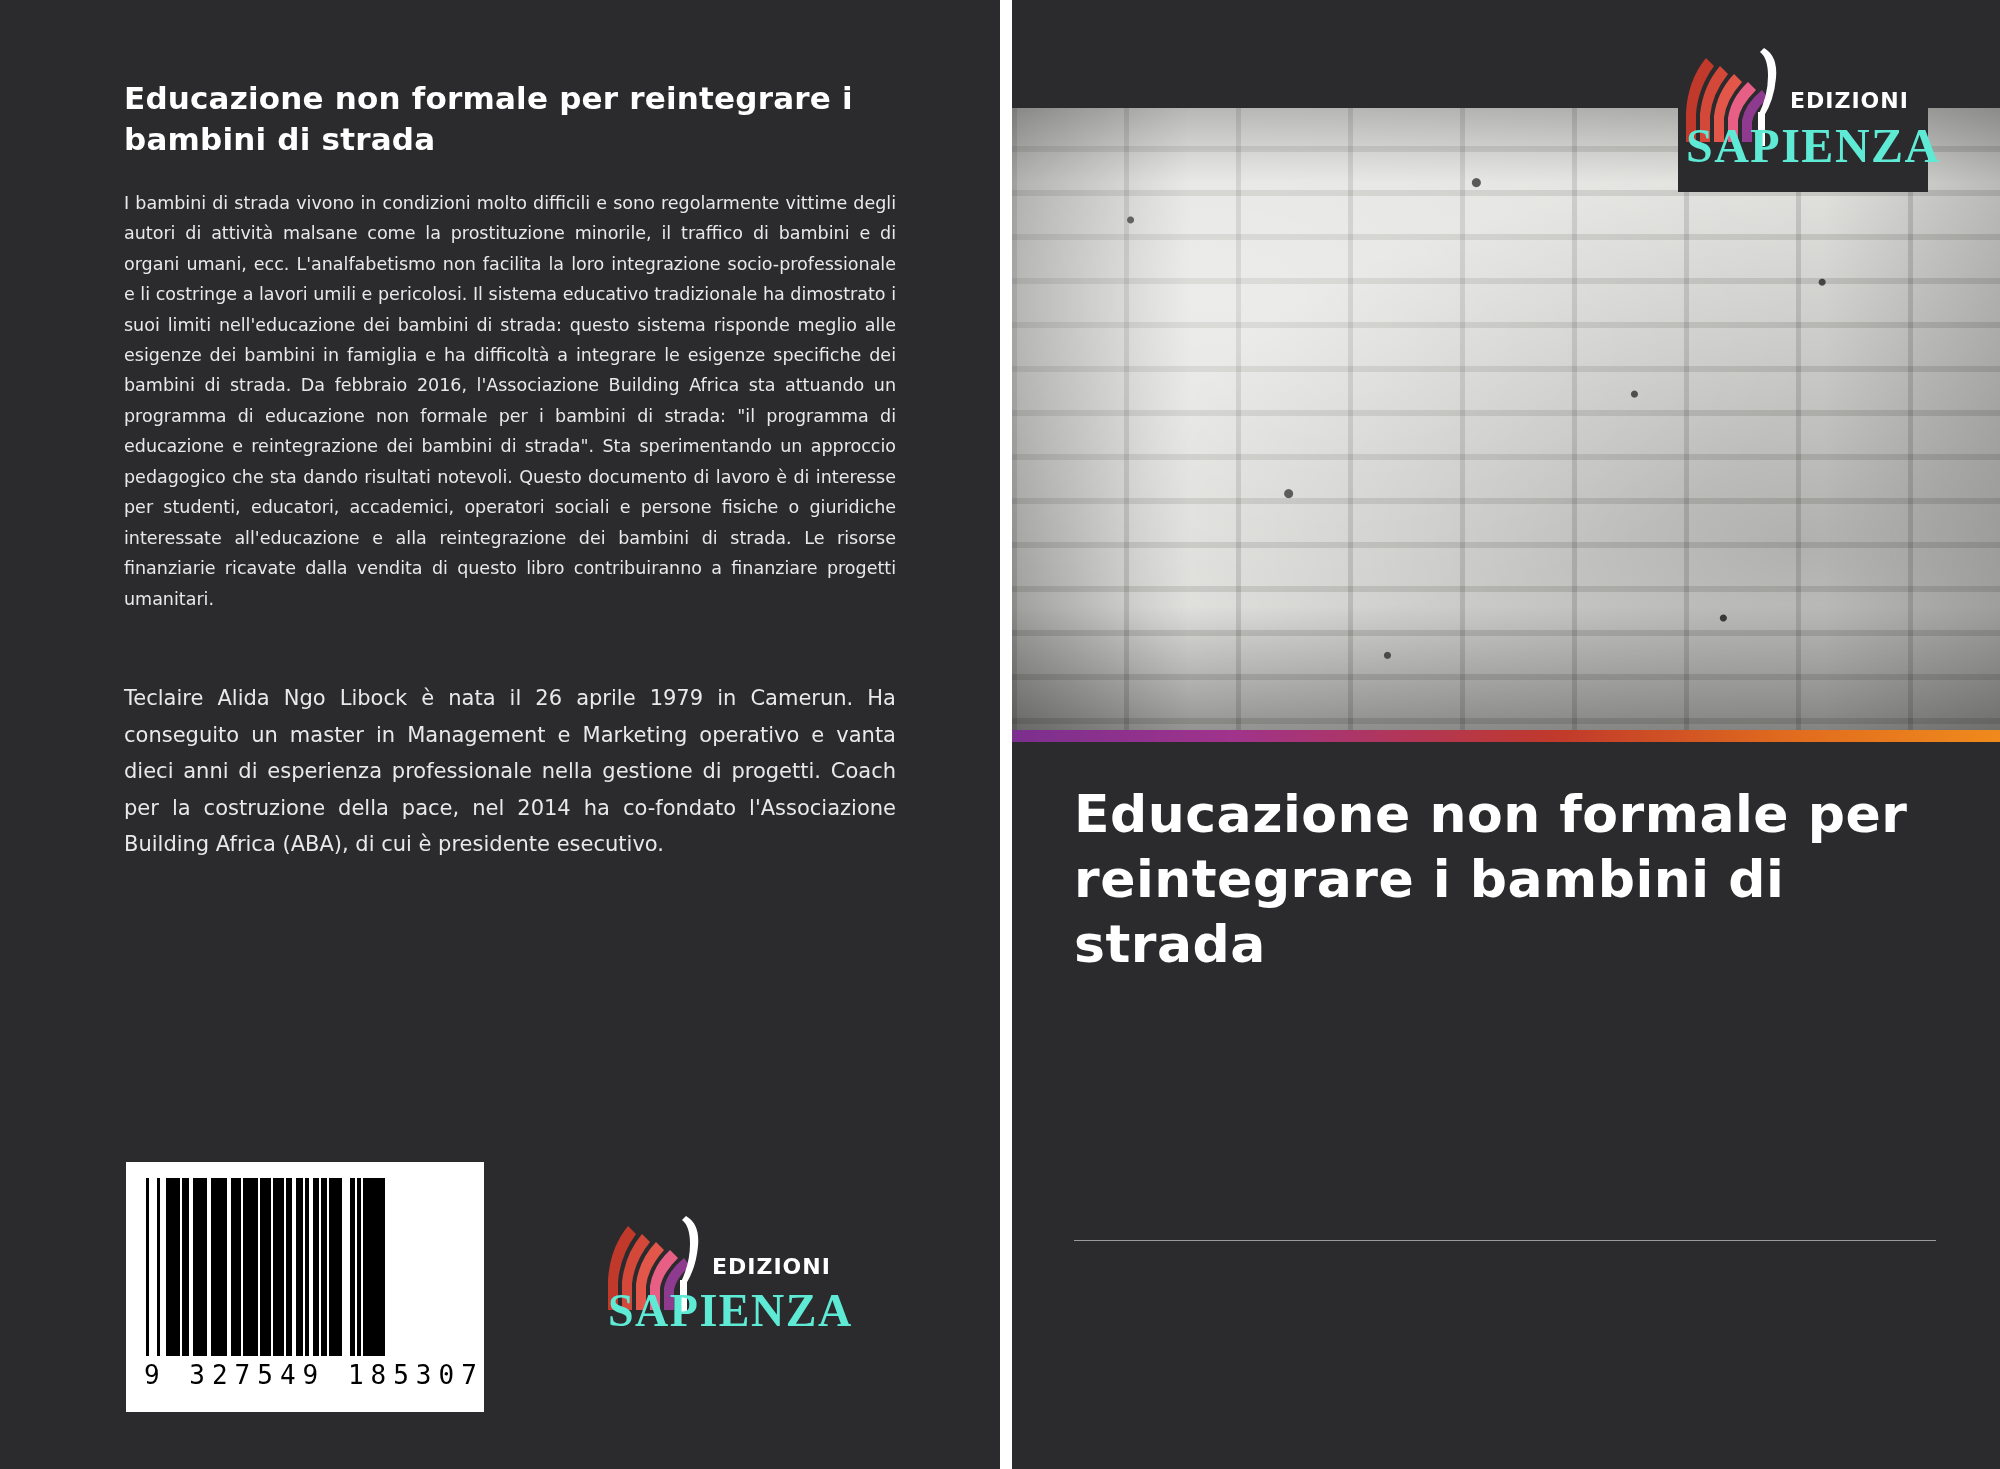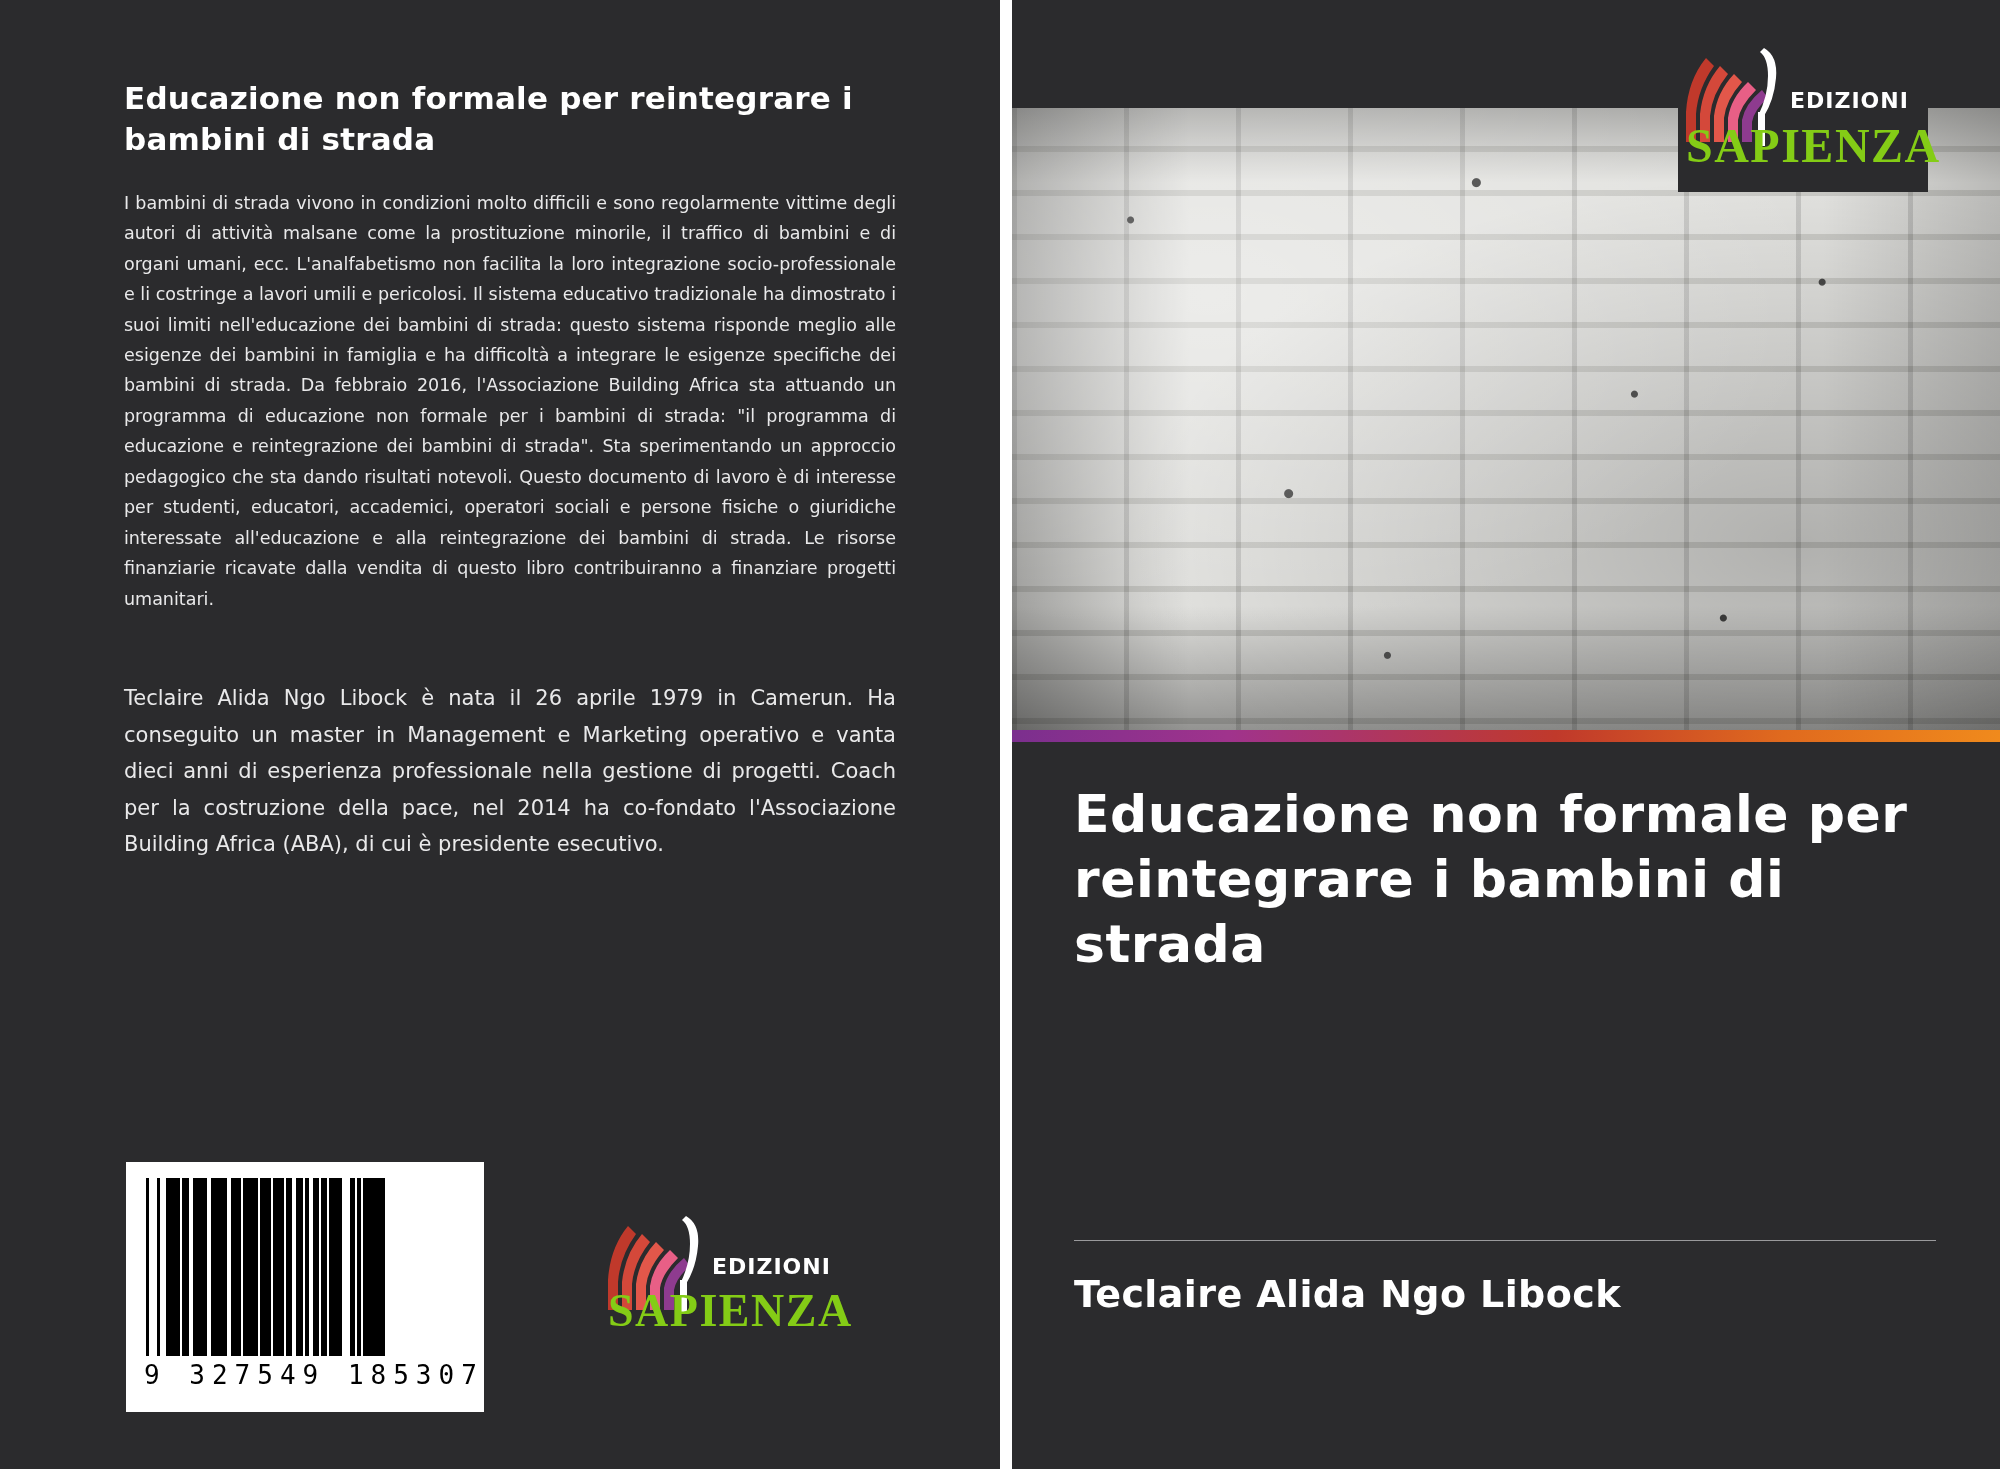--- a/index.html
+++ b/index.html
@@ -115,21 +115,21 @@
     top: 0;
   }
   .logo .edizioni {
     position: absolute;
     color: #ffffff;
     font-weight: bold;
     letter-spacing: 1px;
   }
   .logo .sapienza {
     position: absolute;
-    color: #84cc16;
+    color: #5eead4;
     font-family: "Liberation Serif", serif;
     font-weight: bold;
     letter-spacing: 1.5px;
   }
 
   
   .spine {
     position: relative;
     width: 12px;
     height: 1469px;
@@ -414,16 +414,15 @@
         </g>
         <path d="M86 6 Q100 14 98 36 Q96 58 86 74 L80 74 Q90 54 90 34 Q90 16 82 10 Z" fill="#ffffff"></path>
         <rect x="80" y="70" width="7" height="34" fill="#ffffff"></rect>
       </svg>
       <span class="edizioni" style="left:112px; top:46px; font-size:22px;">EDIZIONI</span>
       <span class="sapienza" style="left:8px; top:76px; font-size:48px;">SAPIENZA</span>
     </div>
 
     <h1 class="front-title">Educazione non formale per reintegrare i bambini di strada</h1>
     <div class="front-rule"></div>
-    <div class="front-author">Teclaire Alida Ngo Libock</div>
   </div>
 
 </div>
 
 </body></html>

